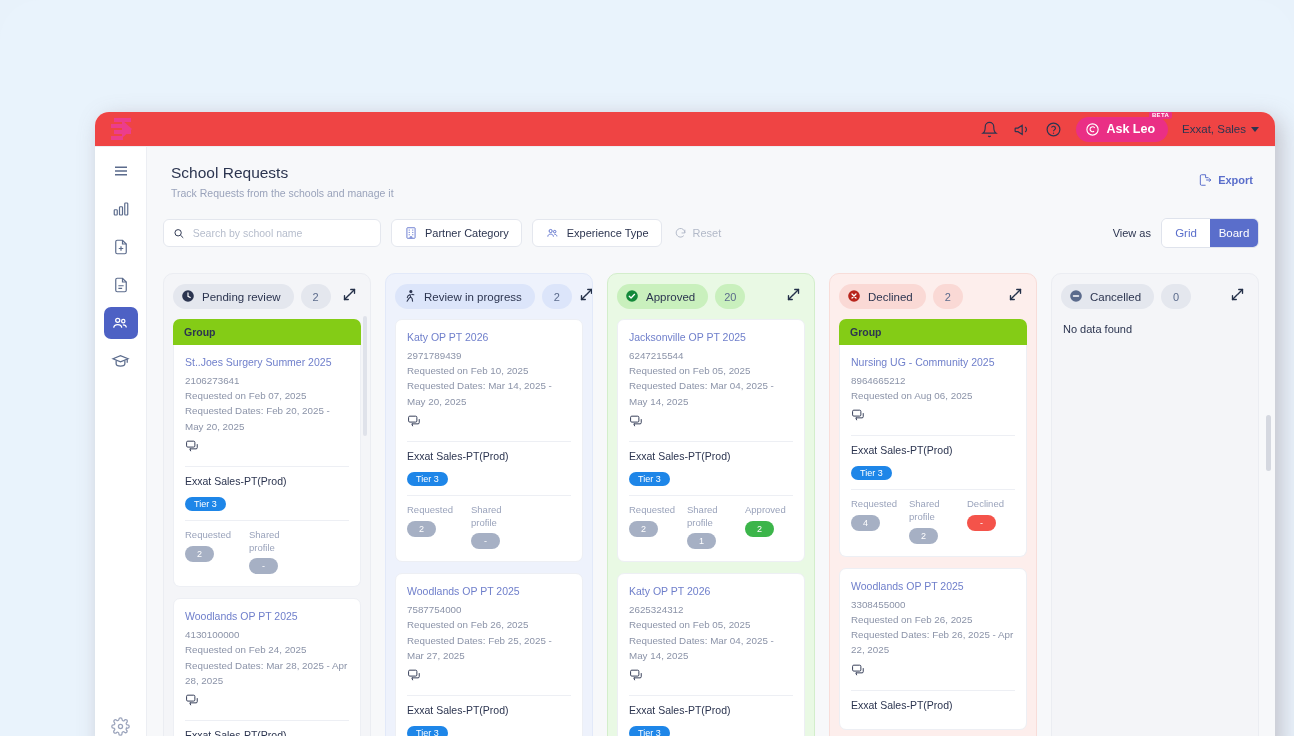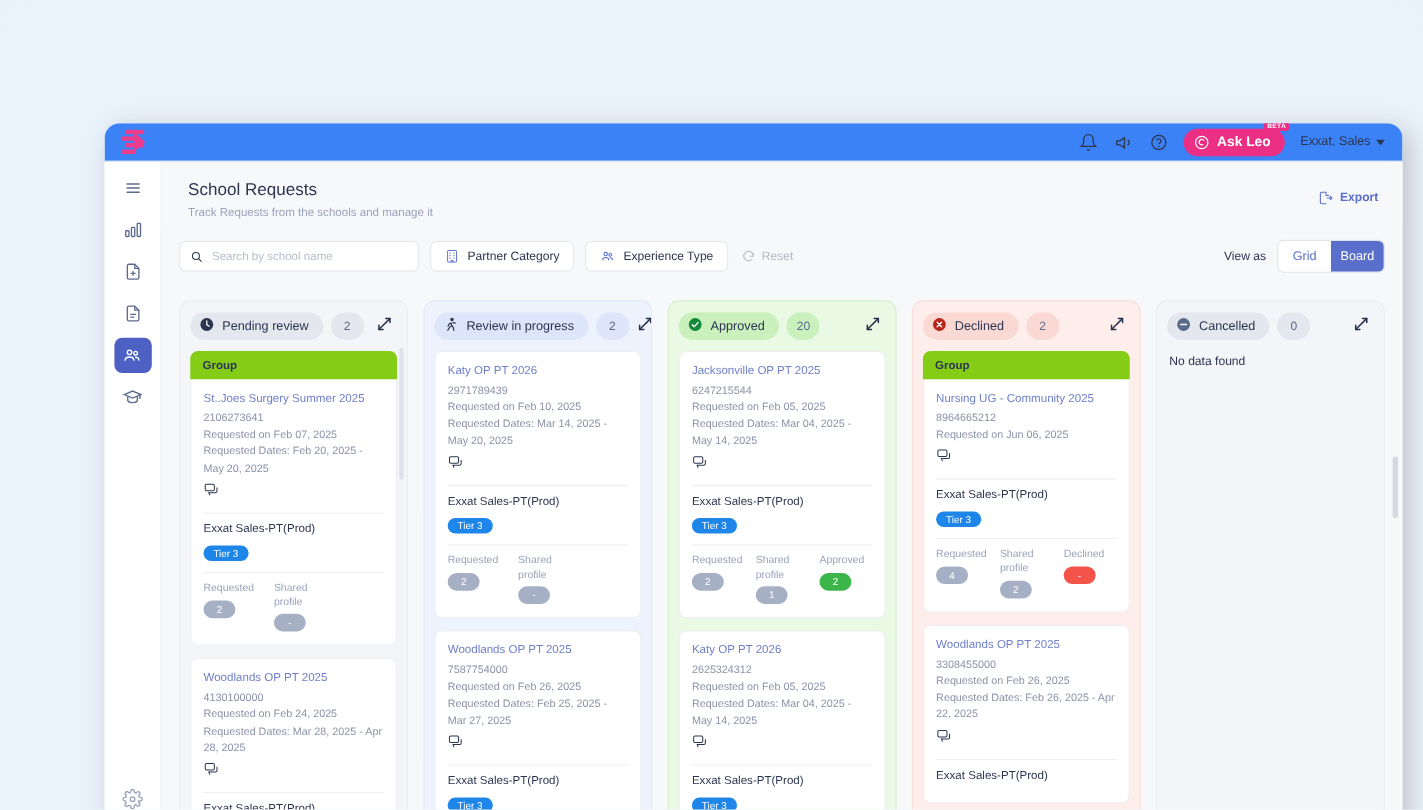--- a/index.html
+++ b/index.html
@@ -27,21 +27,21 @@
     overflow: hidden;
   }
   #window::after{
     content:""; position:absolute; left:0; top:0; width:100%; height:100%;
     border-radius:14px 14px 0 0; pointer-events:none;
   }
 
   
   .topbar {
     position: absolute; left:0; top:0; width:100%; height:35px;
-    background:#3b82f6; display:flex; align-items:center;
+    background:#ef4444; display:flex; align-items:center;
     border-bottom:1px solid #eceef3;
   }
   .logo-wrap{ width:52px; display:flex; align-items:center; justify-content:center; }
   .logo { width:21px; height:22px; position:relative; }
   .logo i{ position:absolute; background:#ec3d8c; display:block; }
   .logo i:nth-child(1){ left:3px; top:0px;  width:17px; height:4px; }
   .logo i:nth-child(2){ left:0px; top:6px;  width:14px; height:4px; }
   .logo i:nth-child(3){ left:3px; top:12px; width:17px; height:4px; }
   .logo i:nth-child(4){ left:0px; top:18px; width:12px; height:4px; }
   .logo u{ position:absolute; left:11px; top:2px; width:0; height:0;
@@ -533,21 +533,21 @@
                   <path d="M14 4h6v6"></path>
                   <path d="M20 4l-7.5 7.5"></path>
                   <path d="M10 20H4v-6"></path>
                   <path d="M4 20l7.5-7.5"></path>
                 </svg></div>
             </div>
             <div class="grouphdr">Group</div>
             <div class="card attached">
               <div class="c-name">Nursing UG - Community 2025</div>
               <div class="c-line">8964665212</div>
-              <div class="c-line">Requested on Jun 06, 2025</div>
+              <div class="c-line">Requested on Aug 06, 2025</div>
               <div class="c-chat"><svg width="15" height="13" viewBox="0 0 24 22" fill="none" stroke="currentColor" stroke-width="1.6">
                   <rect x="2" y="2" width="14" height="10" rx="2"></rect>
                   <path d="M8 15h10a2 2 0 0 0 2-2V7"></path>
                   <path d="M9 19l-1.5-4H9"></path>
                 </svg></div>
               <div class="hr"></div>
               <div class="c-org">Exxat Sales-PT(Prod)</div>
               <div><span class="tier">Tier 3</span></div>
               <div class="hr"></div>
               <div class="stats">

